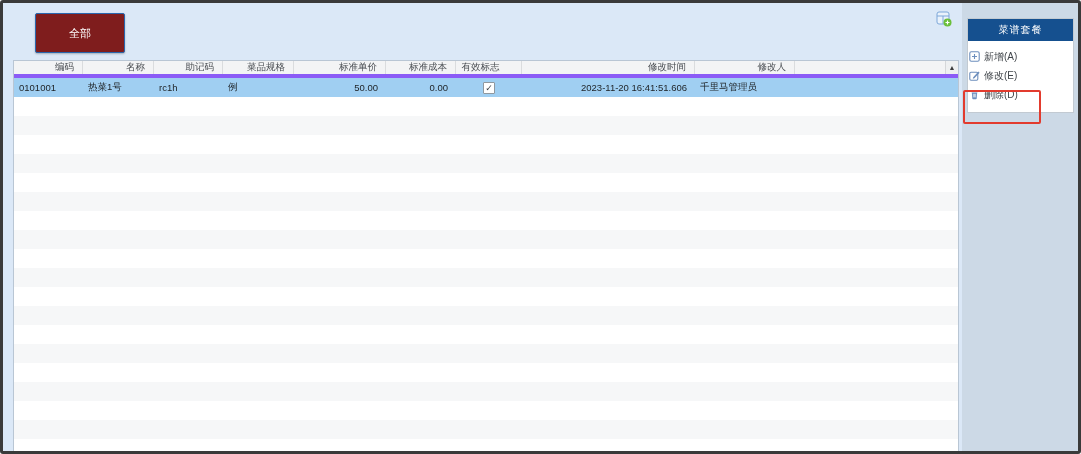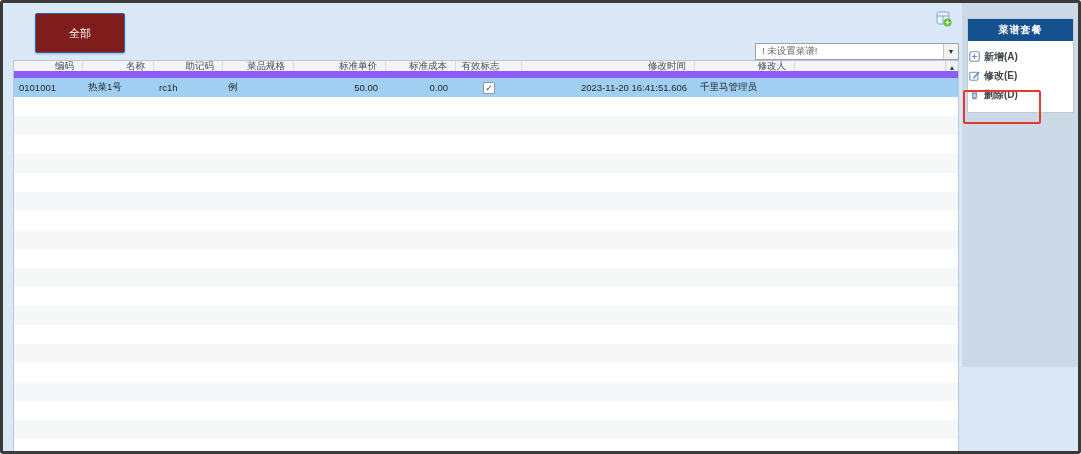--- a/index.html
+++ b/index.html
@@ -31,21 +31,21 @@
   .combo-arrow {
     width:15px; height:100%; border-left:1px solid #c9c9c9; background:#f2f2f2;
     display:flex; align-items:center; justify-content:center; font-size:7px; color:#333; cursor:pointer;
   }
 
   
   .grid {
     position:absolute; left:10px; top:57px; width:946px; height:391px;
     background:#fff; border:1px solid #b9c6d4; border-bottom:none;
   }
-  .thead { display:flex; height:17px; background:#f3f4f5; border-bottom:7px solid #8b5cf6; }
+  .thead { display:flex; height:17px; background:#f3f4f5; border-bottom:4px solid #8b5cf6; }
   .th {
     font-size:9.5px; color:#474b50; display:flex; align-items:center; justify-content:flex-end;
     padding-right:8px; border-right:1px solid #dadcde; height:100%; cursor:pointer; white-space:nowrap;
   }
   .th.center { justify-content:center; padding-right:16px; }
   .th.filler { border-right:none; cursor:default; }
   .c0{width:69px}.c1{width:71px}.c2{width:69px}.c3{width:71px}.c4{width:92px}
   .c5{width:70px}.c6{width:66px}.c7{width:173px}.c8{width:100px}.c9{flex:1}
   .scrollcol {
     width:13px; height:100%; background:#eef0f1; border-left:1px solid #d5d7d9;
@@ -62,21 +62,21 @@
     padding-left:5px; white-space:nowrap; overflow:hidden;
   }
   .td.right { justify-content:flex-end; padding-left:0; padding-right:8px; }
   .td.center { justify-content:center; padding-left:0; }
   .checkbox {
     width:12px; height:12px; background:#fff; border:1px solid #8f989f; border-radius:1px;
     display:flex; align-items:center; justify-content:center; font-size:9px; color:#3a3f44; cursor:pointer;
   }
 
   
-  .rightcol { position:absolute; left:959px; top:0; width:116px; height:364px; background:#ccd9e6;font-weight:bold; }
+  .rightcol { position:absolute; left:959px; top:0; width:116px; height:448px; background:#ccd9e6; }
   .panel { position:absolute; left:5px; top:15px; width:107px; background:#fff; border:1px solid #c2cad2; }
   .panel-header {
     height:22px; background:#15508f; color:#fff; font-size:10px;
     display:flex; align-items:center; justify-content:center; letter-spacing:1px;
   }
   .panel-body { padding:6px 0 8px 0; }
   .menu-item {
     display:flex; align-items:center; gap:4px; height:19px; padding-left:1px;
     font-size:10px; color:#40454a; cursor:pointer;
   }
@@ -97,24 +97,20 @@
     <button class="btn-all">全部</button>
 
     <svg class="export-ico" viewBox="0 0 16 16">
       <rect x="1" y="1" width="12" height="12" rx="2" fill="#eaf2fb" stroke="#7da7d9" stroke-width="1"></rect>
       <line x1="1" y1="5" x2="13" y2="5" stroke="#7da7d9" stroke-width="1"></line>
       <line x1="7" y1="5" x2="7" y2="13" stroke="#7da7d9" stroke-width="1"></line>
       <circle cx="11.5" cy="11.5" r="4" fill="#6abf3a"></circle>
       <path d="M11.5 9.5v4M9.5 11.5h4" stroke="#fff" stroke-width="1.2"></path>
     </svg>
 
-    <div class="combo">
-      <span class="combo-text">! 未设置菜谱!</span>
-      <span class="combo-arrow">▼</span>
-    </div>
 
     <div class="grid">
       <div class="thead">
         <div class="th c0">编码</div>
         <div class="th c1">名称</div>
         <div class="th c2">助记码</div>
         <div class="th c3">菜品规格</div>
         <div class="th c4">标准单价</div>
         <div class="th c5">标准成本</div>
         <div class="th c6 center">有效标志</div>

